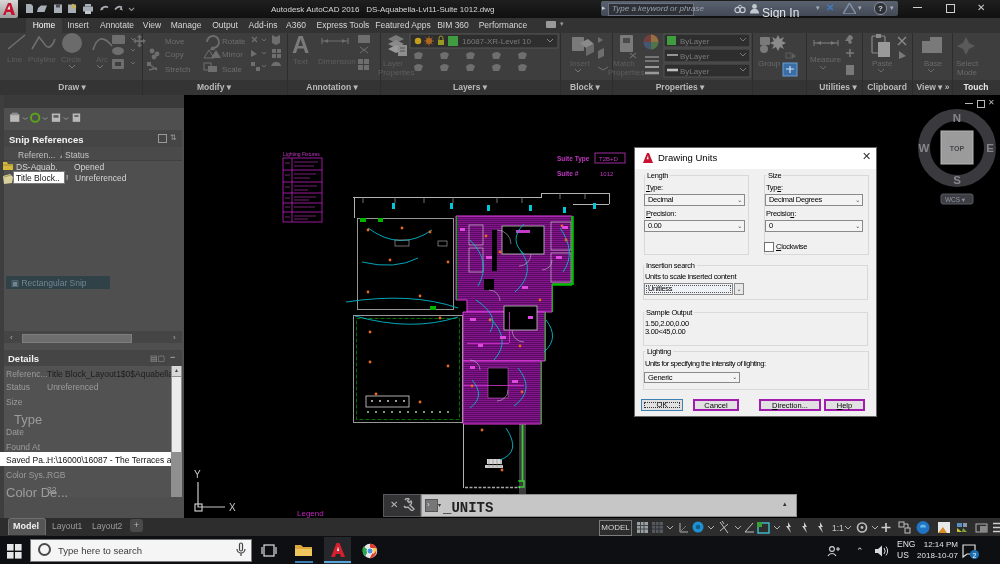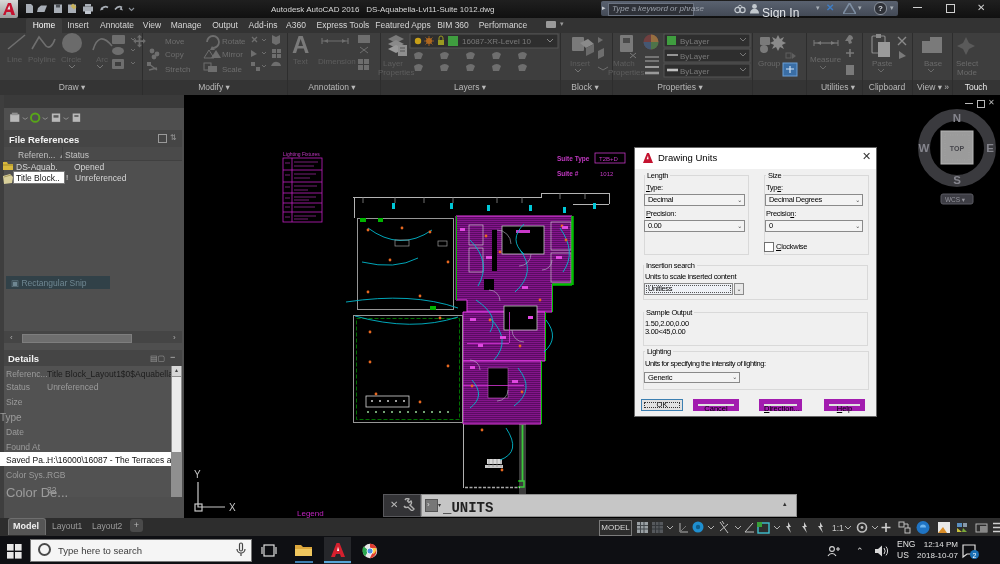--- a/index.html
+++ b/index.html
@@ -6,21 +6,21 @@
   body{width:1000px;height:564px;position:relative;overflow:hidden;background:#000;
        font-family:"Liberation Sans",sans-serif;-webkit-font-smoothing:antialiased;}
   .abs{position:absolute;}
   
   #titlebar{left:0;top:0;width:1000px;height:18px;background:linear-gradient(#1f1f1f,#101010);}
   #tabrow{left:0;top:18px;width:1000px;height:15px;background:#333333;}
   #ribbon{left:0;top:33px;width:1000px;height:47px;background:#3e3e3e;}
   #captionrow{left:0;top:80px;width:1000px;height:15px;background:#343434;}
   .tab{position:absolute;top:0;height:15px;line-height:15px;font-size:8.5px;color:#d6d6d6;text-align:center;}
   .tab.active{background:#3e3e3e;color:#ffffff;border-radius:2px 2px 0 0;}
-  .cap{position:absolute;top:80px;height:15px;line-height:15px;font-size:8.5px;color:#b9b9b9;text-align:center;white-space:nowrap;}
+  .cap{position:absolute;top:80px;height:15px;line-height:15px;font-size:8.5px;color:#b9b9b9;text-align:center;white-space:nowrap;font-weight:bold;}
   .sep{position:absolute;top:33px;height:62px;width:1px;background:#2d2d2d;}
   
   #canvas{left:0;top:95px;width:1000px;height:423px;background:#000;}
   
   #palette{left:0;top:95px;width:184px;height:423px;background:#4f4f4f;}
   
   #statusbar{left:0;top:518px;width:1000px;height:18px;background:#2d2d2d;}
   
   #taskbar{left:0;top:536px;width:1000px;height:28px;background:#0e0f13;}
   .t{position:absolute;white-space:nowrap;}
@@ -583,21 +583,21 @@
   <circle cx="32" cy="8" r="5" fill="none" stroke="#58a618" stroke-width="2.4"></circle>
   <path d="M41,8 l3,2 3,-2" stroke="#9a9a9a" fill="none"></path>
   <rect x="52" y="3" width="10" height="10" fill="#b9b9b9"></rect>
     <rect x="54" y="5" width="6" height="3" fill="#5a5a5a"></rect>
   <path d="M66,8 l3,2 3,-2" stroke="#9a9a9a" fill="none"></path>
   <rect x="77" y="3" width="9" height="10" fill="#b9b9b9"></rect>
     <rect x="79" y="5" width="5" height="2" fill="#5a5a5a"></rect>
 </svg>
 
 <div class="abs t" style="left:4px;top:130px;width:178px;height:17px;background:#454545;border-bottom:1px solid #3c3c3c;"></div>
-<div class="abs t" style="left:9px;top:134px;font-size:9.5px;font-weight:bold;color:#f2f2f2;">File References</div>
+<div class="abs t" style="left:9px;top:134px;font-size:9.5px;font-weight:bold;color:#f2f2f2;">Snip References</div>
 <div class="abs t" style="left:158px;top:134px;width:7px;height:7px;border:1px solid #9a9a9a;"></div>
 <div class="abs t" style="left:170px;top:133px;font-size:8px;color:#9a9a9a;">⇅</div>
 <div class="abs t" style="left:4px;top:147px;width:178px;height:13px;background:#4a4a4a;border-bottom:1px solid #404040;"></div>
 <div class="abs t" style="left:18px;top:150px;font-size:8.5px;color:#c3c3c3;">Referen...&nbsp;&nbsp;<span style="font-size:6.5px;color:#9a9a9a;">▴</span></div>
 <div class="abs t" style="left:62px;top:147px;width:1px;height:13px;background:#404040;"></div>
 <div class="abs t" style="left:65px;top:150px;font-size:8.5px;color:#c3c3c3;">Status</div>
 
 <svg class="abs" style="left:2px;top:160px;" width="12" height="11" viewBox="0 0 12 11">
     <path d="M1,2 l4,0 1,2 5,0 0,6 -10,0 z" fill="#d8b83c"></path>
     <path d="M1,5 l10,0" stroke="#8a7420" stroke-width="0.7"></path>
@@ -629,21 +629,21 @@
 <div class="abs t" style="left:170px;top:352px;font-size:9px;color:#c9c9c9;">−</div>
 <div class="abs t" style="left:4px;top:366px;width:178px;height:131px;background:#525252;"></div>
 <div class="abs t" style="left:171px;top:366px;width:11px;height:131px;background:#8f8f8f;"></div>
 <div class="abs t" style="left:172px;top:366px;width:9px;height:10px;background:#d8d8d8;font-size:6px;color:#444;text-align:center;">▴</div>
 <div class="abs t" style="left:172px;top:377px;width:9px;height:75px;background:#ececec;"></div>
 <div class="abs t" style="left:6px;top:369px;font-size:8.5px;color:#9c9c9c;">Referenc...</div>
 <div class="abs t" style="left:47px;top:369px;font-size:8.5px;color:#1c1c1c;width:124px;overflow:hidden;">Title Block_Layout1$0$Aquabella Lo</div>
 <div class="abs t" style="left:6px;top:382px;font-size:8.5px;color:#9c9c9c;">Status</div>
 <div class="abs t" style="left:47px;top:382px;font-size:8.5px;color:#9c9c9c;">Unreferenced</div>
 <div class="abs t" style="left:6px;top:397px;font-size:8.5px;color:#9c9c9c;">Size</div>
-<div class="abs t" style="left:0;top:412px;font-size:10px;color:#9c9c9c;">Type</div>
+<div class="abs t" style="left:14px;top:412px;font-size:13px;color:#9c9c9c;">Type</div>
 <div class="abs t" style="left:6px;top:427px;font-size:8.5px;color:#9c9c9c;">Date</div>
 <div class="abs t" style="left:6px;top:442px;font-size:8.5px;color:#9c9c9c;">Found At</div>
 <div class="abs t" style="left:0px;top:452px;width:171px;height:14px;background:#ffffff;"></div>
 <div class="abs t" style="left:6px;top:455px;font-size:8.5px;color:#111;">Saved Pa...</div>
 <div class="abs t" style="left:47px;top:455px;font-size:8.5px;color:#111;width:124px;overflow:hidden;">H:\16000\16087 - The Terraces at B«</div>
 <div class="abs t" style="left:6px;top:470px;font-size:8.5px;color:#9c9c9c;">Color Sys...</div>
 <div class="abs t" style="left:47px;top:470px;font-size:8.5px;color:#9c9c9c;">RGB</div>
 <div class="abs t" style="left:6px;top:485px;font-size:13px;color:#9c9c9c;">Color De...</div>
 <div class="abs t" style="left:47px;top:485px;font-size:8.5px;color:#9c9c9c;">32</div>
 
@@ -654,21 +654,21 @@
     <path d="M4.6,7.2 L6,3.6 L6.6,7.2 Z" fill="#fff"></path>
 </svg>
 <div class="abs t" style="left:658px;top:152px;font-size:9.5px;color:#000;">Drawing Units</div>
 <div class="abs t" style="left:862px;top:150px;font-size:11px;color:#333;">✕</div>
 <style>
   .grp{position:absolute;border:1px solid #d9d9d9;background:#f0f0f0;box-sizing:border-box;}
   .glab{position:absolute;font-size:7.5px;letter-spacing:-0.3px;color:#000;background:#f0f0f0;padding:0 2px;}
   .dlab{position:absolute;font-size:7.5px;letter-spacing:-0.3px;color:#000;white-space:nowrap;}
   .combo{position:absolute;background:#f3f3f3;border:1px solid #8a8a8a;box-sizing:border-box;font-size:7.5px;letter-spacing:-0.3px;color:#000;line-height:10px;padding-left:3px;}
   .combo .ar{position:absolute;right:2px;top:0;font-size:6px;color:#444;}
-  .btn{position:absolute;background:#e1e1e1;border:5px solid #a21caf;box-sizing:border-box;font-size:7.5px;color:#000;text-align:center;line-height:10px;}
+  .btn{position:absolute;background:#e1e1e1;border:2px solid #a21caf;box-sizing:border-box;font-size:7.5px;color:#000;text-align:center;line-height:10px;}
 </style>
 <div class="grp" style="left:644px;top:175px;width:105px;height:80px;"></div>
 <div class="glab" style="left:645px;top:171px;">Length</div>
 <div class="dlab" style="left:646px;top:183px;"><u>T</u>ype:</div>
 <div class="combo" style="left:644px;top:194px;width:101px;height:12px;">Decimal<span class="ar">⌄</span></div>
 <div class="dlab" style="left:646px;top:209px;"><u>P</u>recision:</div>
 <div class="combo" style="left:644px;top:220px;width:101px;height:12px;">0.00<span class="ar">⌄</span></div>
 <div class="grp" style="left:764px;top:175px;width:105px;height:80px;"></div>
 <div class="glab" style="left:766px;top:171px;">Size</div>
 <div class="dlab" style="left:766px;top:183px;">Typ<u>e</u>:</div>
@@ -685,21 +685,21 @@
 <div class="grp" style="left:643px;top:312px;width:225px;height:34px;"></div>
 <div class="glab" style="left:644px;top:308px;">Sample Output</div>
 <div class="dlab" style="left:645px;top:319px;">1.50,2.00,0.00</div>
 <div class="dlab" style="left:645px;top:327px;">3.00&lt;45,0.00</div>
 <div class="grp" style="left:643px;top:351px;width:226px;height:39px;"></div>
 <div class="glab" style="left:645px;top:347px;">Lighting</div>
 <div class="dlab" style="left:645px;top:359px;letter-spacing:-0.45px;">Units for specifying the intensity of lighting:</div>
 <div class="combo" style="left:644px;top:372px;width:96px;height:11px;line-height:9px;">Generic<span class="ar">⌄</span></div>
 <div class="btn" style="left:641px;top:399px;width:42px;height:12px;border:1px solid #3c7fb1;outline:1px dotted #333;outline-offset:-4px;">OK</div>
 <div class="btn" style="left:693px;top:399px;width:46px;height:12px;">Cancel</div>
-<div class="btn" style="left:759px;top:399px;width:43px;height:12px;"><u>D</u>irection...</div>
+<div class="btn" style="left:759px;top:399px;width:62px;height:12px;"><u>D</u>irection...</div>
 <div class="btn" style="left:824px;top:399px;width:41px;height:12px;"><u>H</u>elp</div>
 
 <div class="abs" id="statusbar"></div>
 
 <div class="abs t" style="left:8px;top:518px;width:36px;height:16px;background:#555555;border:1px solid #6e6e6e;border-bottom:none;border-radius:3px 3px 0 0;"></div>
 <div class="abs t" style="left:13px;top:521px;font-size:9px;font-weight:bold;color:#f0f0f0;">Model</div>
 <div class="abs t" style="left:52px;top:521px;font-size:8.5px;color:#9c9c9c;">Layout1</div>
 <div class="abs t" style="left:92px;top:521px;font-size:8.5px;color:#9c9c9c;">Layout2</div>
 <div class="abs t" style="left:130px;top:519px;width:13px;height:13px;background:#4a4a4a;border-radius:3px;color:#b9b9b9;font-size:9px;text-align:center;line-height:13px;">+</div>
 

